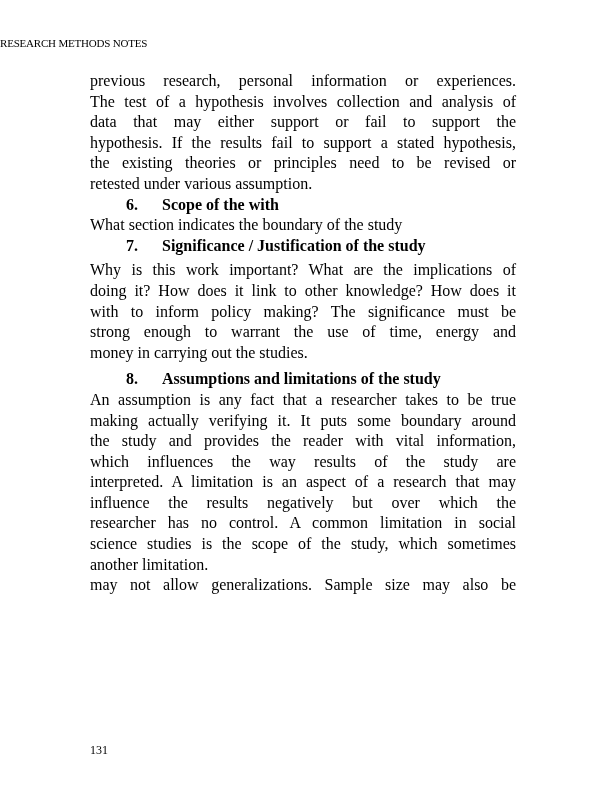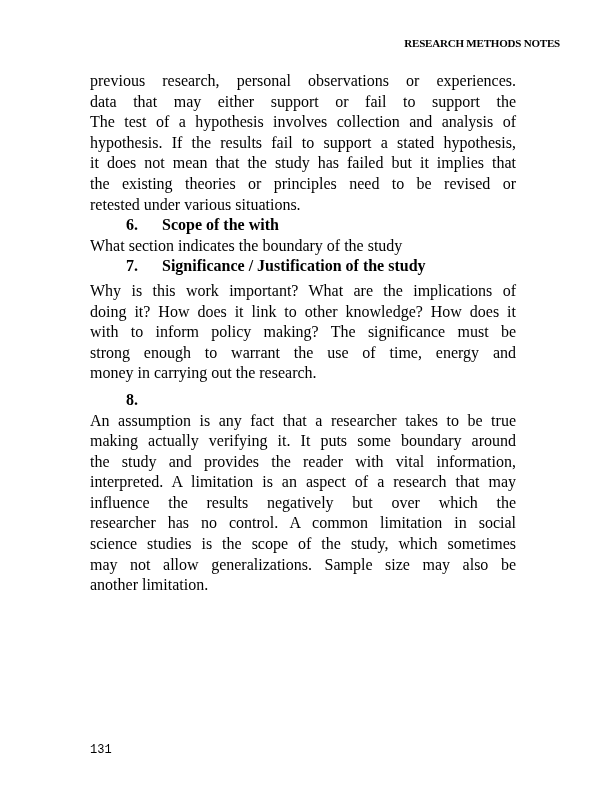--- a/index.html
+++ b/index.html
@@ -13,23 +13,23 @@
       position: relative;
       overflow: hidden;
       font-family: "Liberation Serif", "DejaVu Serif", serif;
       color: #000000;
     }
     .running-header {
       position: absolute;
       top: 37px;
       left: 0;
       width: 560px;
-      text-align: right;
+      text-align: left;
       font-size: 11px;
-      font-weight: bold;
+      font-weight: normal;
       letter-spacing: -0.2px;
     }
     .content {
       position: absolute;
       top: 71px;
       left: 90px;
       width: 426px;
       font-size: 16px;
       line-height: 20.6px;
     }
@@ -56,73 +56,74 @@
     .heading .num {
       display: inline-block;
       width: 36px;
     }
     .gap-small { height: 4px; }
     .gap-med { height: 6px; }
     .page-number {
       position: absolute;
       top: 743px;
       left: 90px;
-      font-family: Liberation Mono, monospace;
+      font-family: Liberation Serif, serif;
       font-size: 12px;
     }
   </style>
 </head>
 <body>
 
 <div class="running-header">RESEARCH METHODS NOTES</div>
 
 <div class="content">
 
   <p class="para">
-    <span class="line">previous research, personal observations or experiences.</span>
+    <span class="line">previous research, personal information or experiences.</span>
+    <span class="line">The test of a hypothesis involves collection and analysis of</span>
     <span class="line">data that may either support or fail to support the</span>
-    <span class="line">The test of a hypothesis involves collection and analysis of</span>
     <span class="line">hypothesis. If the results fail to support a stated hypothesis,</span>
-    <span class="line">it does not mean that the study has failed but it implies that</span>
     <span class="line">the existing theories or principles need to be revised or</span>
-    <span class="line last">retested under various situations.</span>
+    <span class="line last">retested under various assumption.</span>
   </p>
 
   <div class="heading">
     <span class="num">6.</span>
     <span>Scope of the with</span>
   </div>
   <p class="para">
     <span class="line last">What section indicates the boundary of the study</span>
   </p>
 
   <div class="heading">
     <span class="num">7.</span>
     <span>Significance / Justification of the study</span>
   </div>
   <div class="gap-small"></div>
   <p class="para">
     <span class="line">Why is this work important? What are the implications of</span>
     <span class="line">doing it? How does it link to other knowledge? How does it</span>
     <span class="line">with to inform policy making? The significance must be</span>
     <span class="line">strong enough to warrant the use of time, energy and</span>
-    <span class="line last">money in carrying out the research.</span>
+    <span class="line last">money in carrying out the studies.</span>
   </p>
 
   <div class="gap-med"></div>
   <div class="heading">
     <span class="num">8.</span>
+    <span>Assumptions and limitations of the study</span>
   </div>
   <p class="para">
     <span class="line">An assumption is any fact that a researcher takes to be true</span>
     <span class="line">making actually verifying it. It puts some boundary around</span>
     <span class="line">the study and provides the reader with vital information,</span>
+    <span class="line">which influences the way results of the study are</span>
     <span class="line">interpreted. A limitation is an aspect of a research that may</span>
     <span class="line">influence the results negatively but over which the</span>
     <span class="line">researcher has no control. A common limitation in social</span>
     <span class="line">science studies is the scope of the study, which sometimes</span>
+    <span class="line last">another limitation.</span>
     <span class="line">may not allow generalizations. Sample size may also be</span>
-    <span class="line last">another limitation.</span>
   </p>
 
 </div>
 
 <div class="page-number">131</div>
 
 </body></html>

